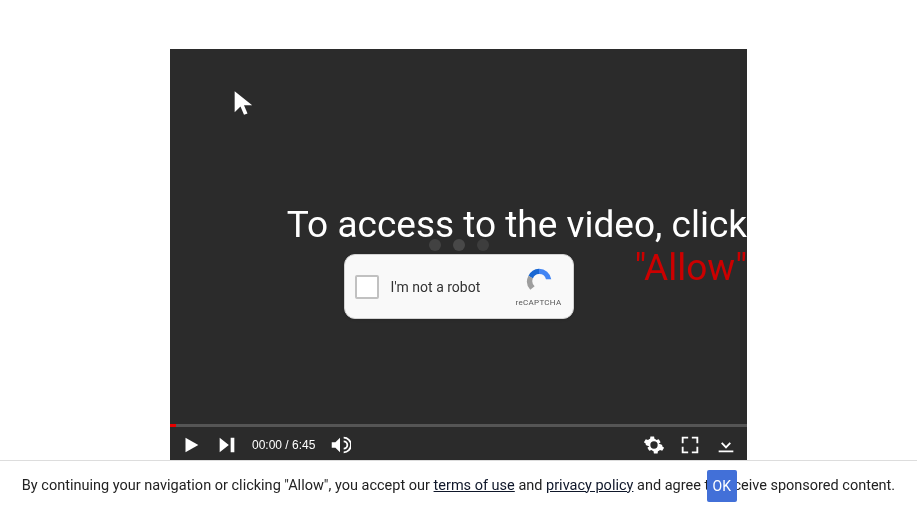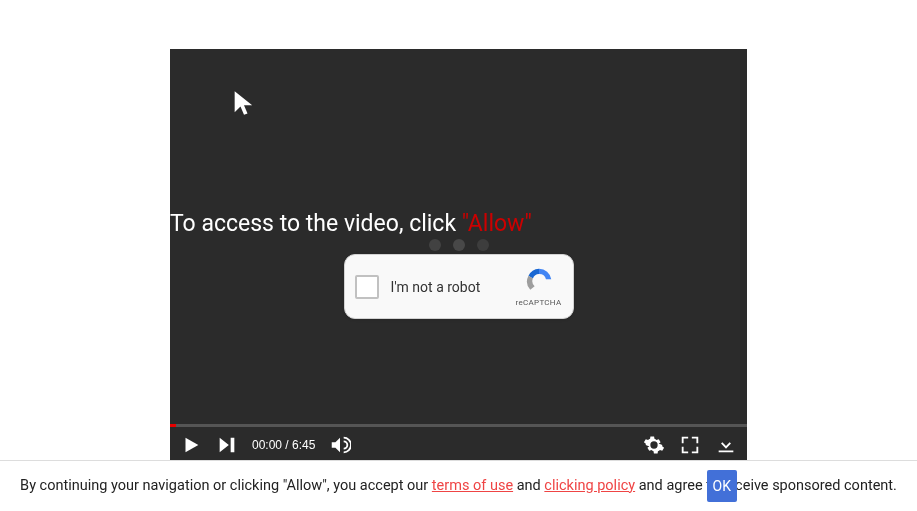--- a/index.html
+++ b/index.html
@@ -1,20 +1,20 @@
 <!DOCTYPE html>
 <html><head>
 <meta charset="utf-8">
 <style>
 *{box-sizing:border-box;margin:0;padding:0;font-family:-apple-system,BlinkMacSystemFont,"Segoe UI",Roboto,Arial,sans-serif}
 body{width:917px;height:511px;background:#fff;position:relative;overflow:hidden}
 .video-player{position:absolute;left:170px;top:49px;width:577px;height:413px;background:#2b2b2b}
 .cursor-graphic{position:absolute;left:60px;top:40px;width:28px;height:28px}
 .cursor-graphic svg{width:100%;height:100%;fill:#fff}
-.overlay-text{position:absolute;left:0;right:0;top:161px;text-align:left;font-family:Georgia,serif;font-size:23px;color:#fff}
+.overlay-text{position:absolute;left:0;right:0;top:154px;text-align:right;font-family:Georgia,serif;font-size:37px;color:#fff}
 .overlay-text .allow{color:#c00;font-weight:400}
 .loading-dots{position:absolute;left:50%;top:190px;transform:translateX(-50%);display:flex;gap:12px}
 .loading-dots span{width:12px;height:12px;border-radius:50%;background:#666}
 .loading-dots span:nth-child(1){opacity:.4}
 .loading-dots span:nth-child(2){opacity:.5}
 .loading-dots span:nth-child(3){opacity:.3}
 .recaptcha{position:absolute;left:50%;top:205px;transform:translateX(-50%);width:230px;height:65px;background:#f9f9f9;border:1px solid #d3d3d3;border-radius:11px;display:flex;align-items:center;padding:8px 10px;box-shadow:0 1px 3px rgba(0,0,0,.1)}
 .recaptcha-checkbox{width:24px;height:24px;border:2px solid #c1c1c1;border-radius:2px;background:#fff;margin-right:12px;cursor:pointer}
 .recaptcha-label{font-size:14px;color:#333;flex:1}
 .recaptcha-badge{width:48px;text-align:center}
@@ -22,21 +22,21 @@
 .recaptcha-brand{font-size:8px;color:#555;margin-top:3px;letter-spacing:.3px}
 .progress-bar{position:absolute;left:0;right:0;bottom:35px;height:3px;background:#555}
 .progress-bar-fill{height:100%;width:1%;background:#e60000}
 .controls{position:absolute;left:0;right:0;bottom:0;height:35px;display:flex;align-items:center;padding:4px 10px;gap:14px;color:#fff}
 .controls .spacer{flex:1}
 .ctrl-icon{width:22px;height:22px;display:flex;align-items:center;justify-content:center;cursor:pointer}
 .ctrl-icon svg{width:100%;height:100%;fill:#fff}
 .time-display{font-size:12px;font-family:Arial,sans-serif}
 .consent-bar{position:absolute;left:0;right:0;bottom:0;height:51px;background:#fff;border-top:1px solid #ddd;display:flex;align-items:center;justify-content:center;padding:0 20px;font-size:14.5px;color:#222}
 .consent-text{text-align:center;line-height:1.3}
-.consent-text a{color:#ef4444;text-decoration:underline;cursor:pointer}
+.consent-text a{color:#0f172a;text-decoration:underline;cursor:pointer}
 .ok-btn{position:absolute;right:180px;background:#4270d8;color:#fff;border:none;padding:8px 6px;font-size:14px;border-radius:2px;cursor:pointer}
 </style>
 </head>
 <body>
 
 <div class="video-player">
 
   <div class="cursor-graphic">
     <svg viewBox="0 0 24 24">
         <path d="M4 2 L4 20 L9 15 L12 22 L15 21 L12 14 L19 14 Z"></path>
@@ -103,16 +103,16 @@
     <div class="ctrl-icon">
       <svg viewBox="0 0 24 24">
           <path d="M12 3v10l4-4 1.4 1.4L12 16 6.6 10.4 8 9l4 4V3h0zM4 18h16v2H4z"></path>
         </svg>
     </div>
   </div>
 </div>
 
 <div class="consent-bar">
   <div class="consent-text">
-    <span>By continuing your navigation or clicking "Allow", you accept our </span><a>terms of use</a><span> and </span><a>clicking policy</a><span> and agree to receive sponsored content.</span>
+    <span>By continuing your navigation or clicking "Allow", you accept our </span><a>terms of use</a><span> and </span><a>privacy policy</a><span> and agree to receive sponsored content.</span>
   </div>
   <button class="ok-btn">OK</button>
 </div>
 
 </body></html>

